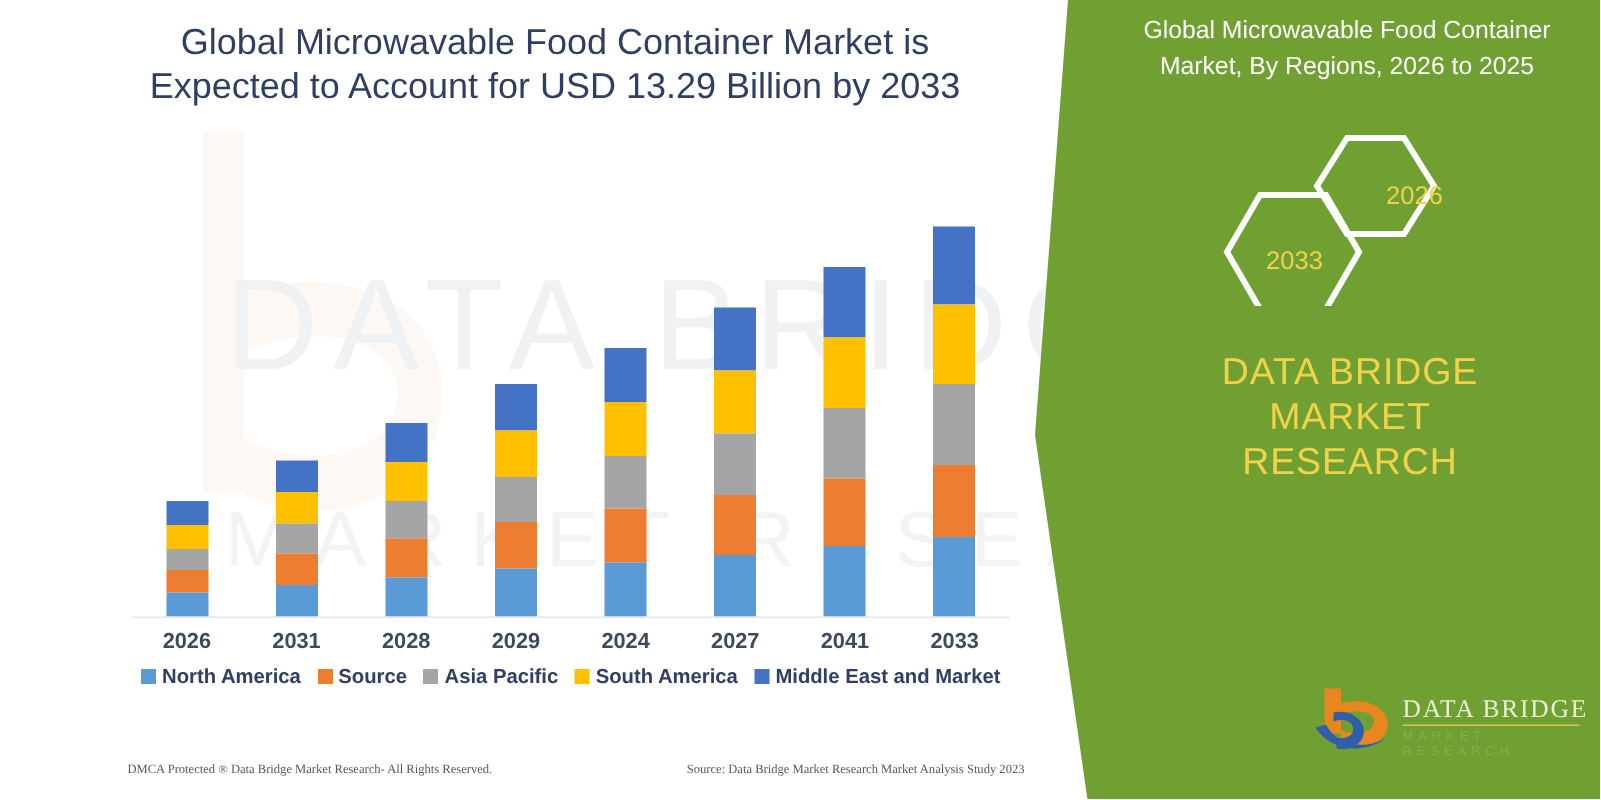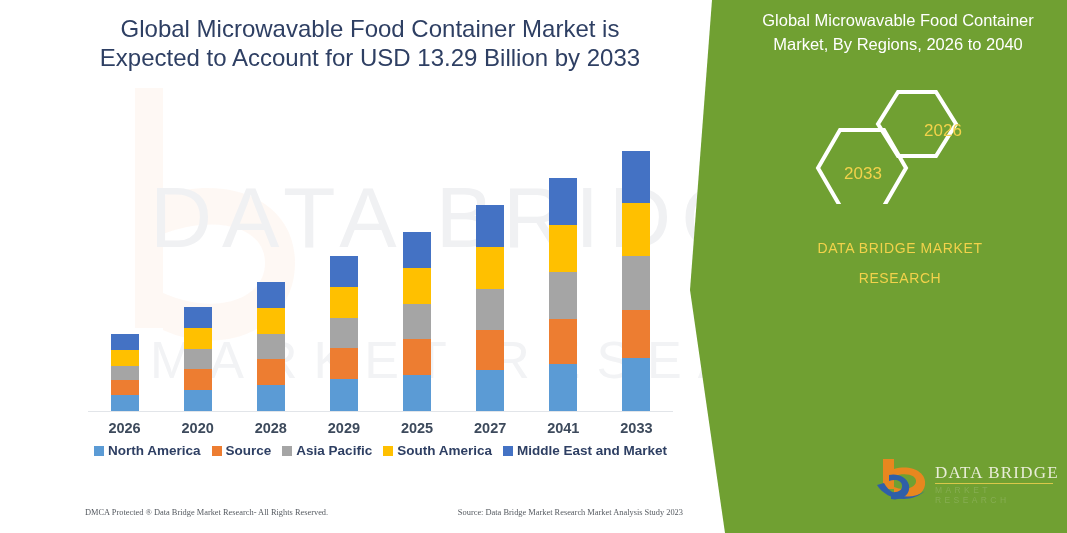--- a/index.html
+++ b/index.html
@@ -223,21 +223,21 @@
   .hex-label.y2033 { left: 8px;  top: 80px;  width: 90px; }
   .hex-label.y2026 { left: 93px; top: 37px;  width: 80px; }
 
   .brand-text {
     position: absolute;
     left: 120px;
     top: 233px;
     width: 240px;
     text-align: center;
     color: #f2d24b;
-    font-size: 14px;
+    font-size: 25px;
     line-height: 30px;
     letter-spacing: 0.6px;
     font-family: "Liberation Sans", sans-serif;
     font-weight: 400;
   }
 
   
   .dbmr-logo {
     position: absolute;
     left: 215px;
@@ -363,24 +363,24 @@
               <div class="seg" style="height: 47.9308px; background: rgb(237, 125, 49);"></div>
               <div class="seg" style="height: 53.0173px; background: rgb(91, 155, 213);"></div>
             </div>
           </div>
         </div>
       <div class="axis-line"></div>
     </div>
 
     <div class="xlabels" id="xlabels">
         <div class="xlabel">2026</div>
-        <div class="xlabel">2020</div>
+        <div class="xlabel">2031</div>
         <div class="xlabel">2028</div>
         <div class="xlabel">2029</div>
-        <div class="xlabel">2025</div>
+        <div class="xlabel">2024</div>
         <div class="xlabel">2027</div>
         <div class="xlabel">2041</div>
         <div class="xlabel">2033</div>
       </div>
 
     <div class="legend" id="legend">
         <div class="legend-item">
           <span class="legend-swatch" style="background: rgb(91, 155, 213);"></span>
           <span class="legend-label">North America</span>
         </div>
@@ -403,21 +403,21 @@
       </div>
 
     <div class="footer">
       <span>DMCA Protected ® Data Bridge Market Research-  All Rights Reserved.</span>
       <span class="footer-right">Source: Data Bridge Market Research  Market Analysis Study 2023</span>
     </div>
   </div>
 
   <div class="green-panel">
 
-    <div class="panel-title">Global Microwavable Food Container Market, By Regions, 2026 to 2040</div>
+    <div class="panel-title">Global Microwavable Food Container Market, By Regions, 2026 to 2025</div>
 
     <div class="hex-area">
       <svg width="240" height="120" viewBox="0 0 240 120">
         <polygon points="88,8 126,8 146,40 126,72 88,72 68,40" fill="none" stroke="#ffffff" stroke-width="4"></polygon>
         <polygon points="30,46 74,46 96,84 74,122 30,122 8,84" fill="none" stroke="#ffffff" stroke-width="4"></polygon>
       </svg>
       <div class="hex-label y2033">2033</div>
       <div class="hex-label y2026">2026</div>
     </div>
 

